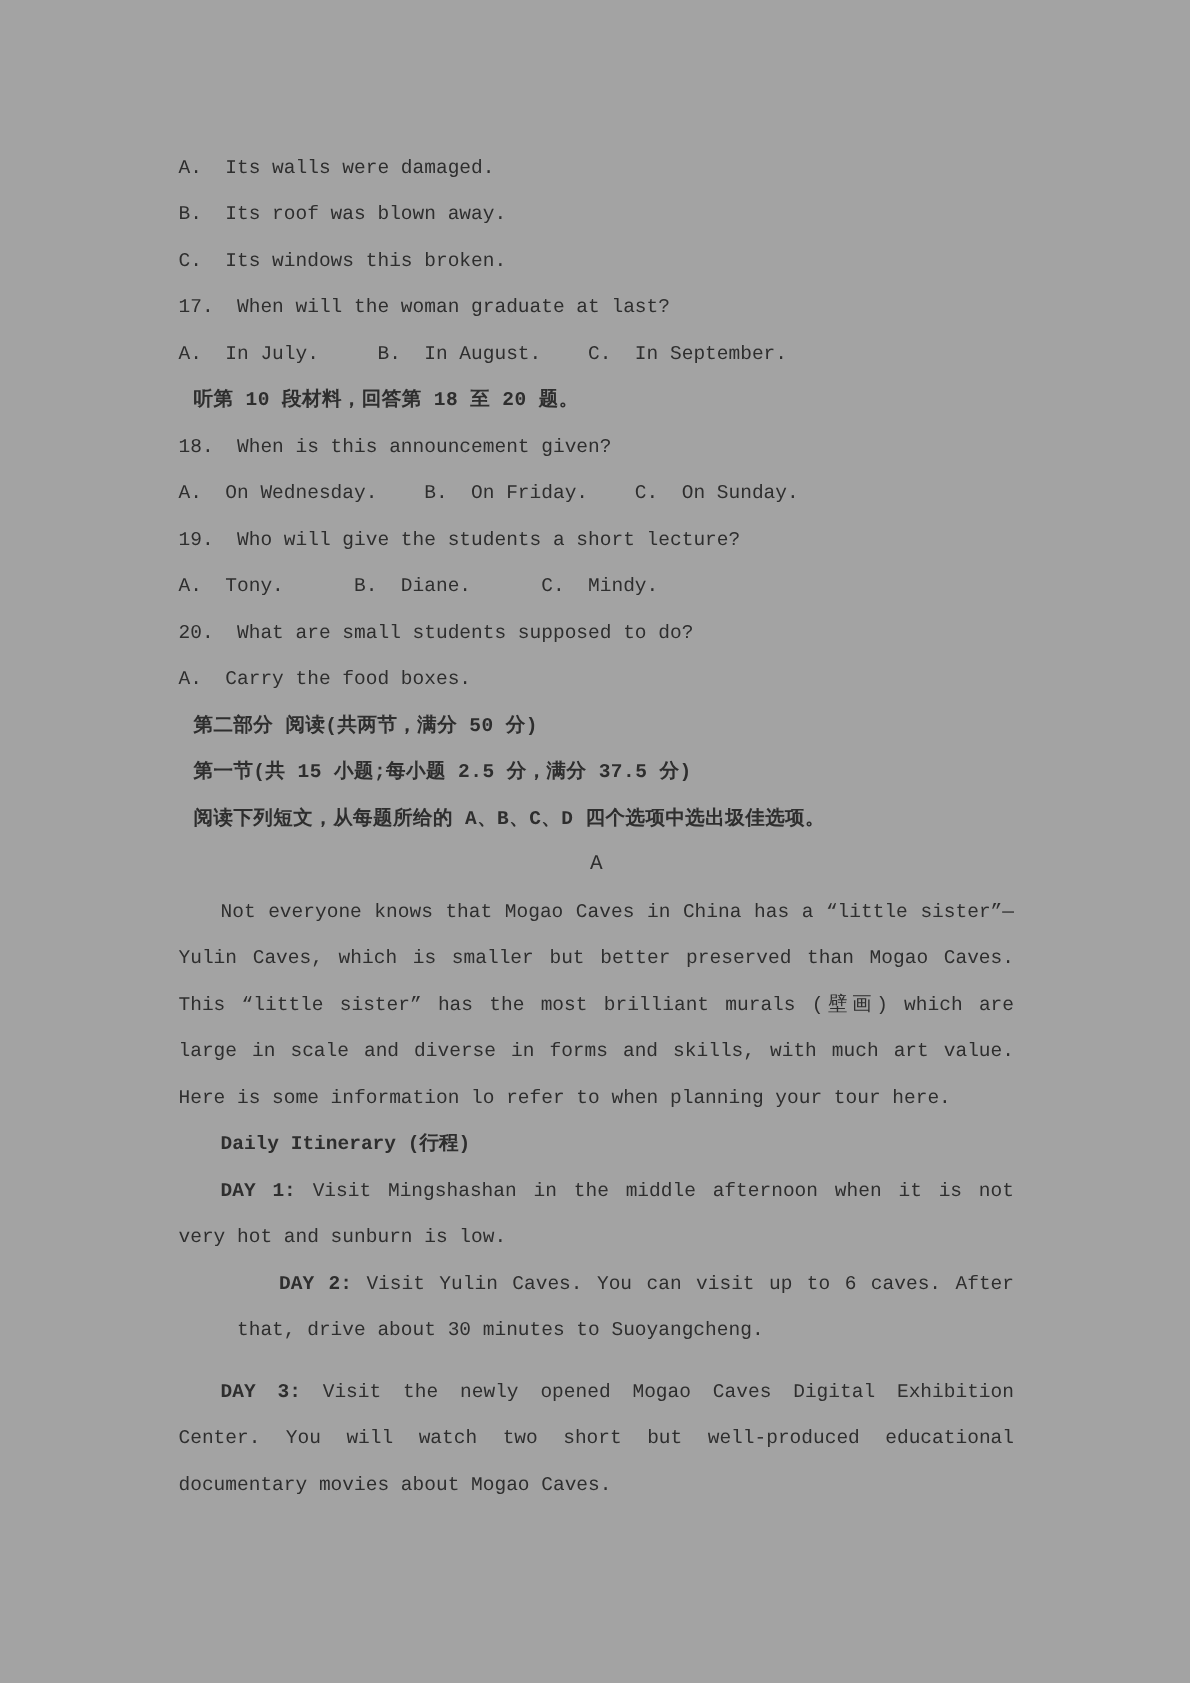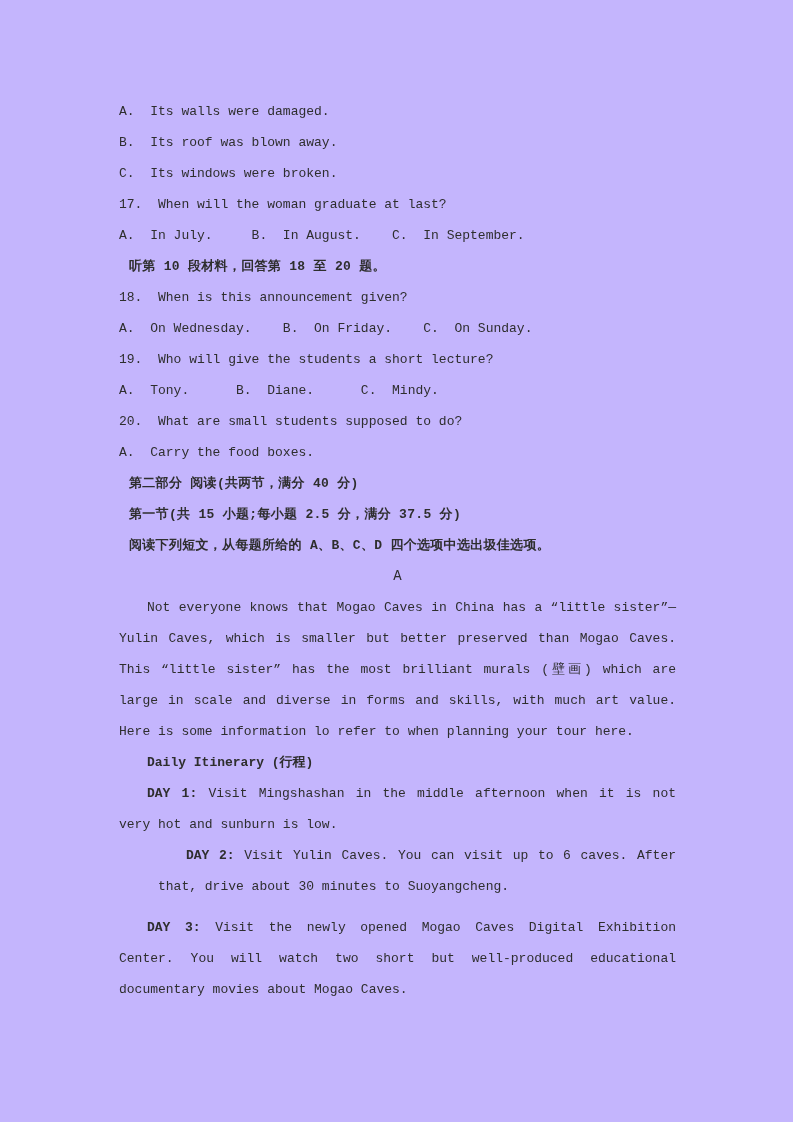--- a/index.html
+++ b/index.html
@@ -5,21 +5,21 @@
   html, body {
     margin: 0;
     padding: 0;
     background: #ffffff;
   }
   .page {
     position: relative;
     width: 793px;
     height: 1122px;
     margin: 0 auto;
-    background: #c4b5fd;
+    background: #a3a3a3;
     overflow: hidden;
   }
   .doc {
     padding: 96px 117px 0 119px;
   }
   .blk {
     font-family: "Liberation Mono", "DejaVu Sans Mono", monospace;
     font-size: 13px;
     line-height: 31px;
     color: #2e2e2e;
@@ -49,31 +49,31 @@
     text-indent: 28px;
   }
 </style>
 </head>
 <body style="background: rgb(254, 254, 254);">
 
 <div class="page">
   <main class="doc" id="doc">
       <div class="blk line" style="color: rgb(46, 46, 46);">A.  Its walls were damaged.</div>
       <div class="blk line" style="color: rgb(46, 46, 46);">B.  Its roof was blown away.</div>
-      <div class="blk line" style="color: rgb(46, 46, 46);">C.  Its windows were broken.</div>
+      <div class="blk line" style="color: rgb(46, 46, 46);">C.  Its windows this broken.</div>
       <div class="blk line" style="color: rgb(46, 46, 46);">17.  When will the woman graduate at last?</div>
       <div class="blk line" style="color: rgb(46, 46, 46);">A.  In July.     B.  In August.    C.  In September.</div>
       <div class="blk cn-bold" style="color: rgb(46, 46, 46);">听第 10 段材料，回答第 18 至 20 题。</div>
       <div class="blk line" style="color: rgb(46, 46, 46);">18.  When is this announcement given?</div>
       <div class="blk line" style="color: rgb(46, 46, 46);">A.  On Wednesday.    B.  On Friday.    C.  On Sunday.</div>
       <div class="blk line" style="color: rgb(46, 46, 46);">19.  Who will give the students a short lecture?</div>
       <div class="blk line" style="color: rgb(46, 46, 46);">A.  Tony.      B.  Diane.      C.  Mindy.</div>
       <div class="blk line" style="color: rgb(46, 46, 46);">20.  What are small students supposed to do?</div>
       <div class="blk line" style="color: rgb(46, 46, 46);">A.  Carry the food boxes.</div>
-      <div class="blk cn-bold" style="color: rgb(46, 46, 46);">第二部分 阅读(共两节，满分 40 分)</div>
+      <div class="blk cn-bold" style="color: rgb(46, 46, 46);">第二部分 阅读(共两节，满分 50 分)</div>
       <div class="blk cn-bold" style="color: rgb(46, 46, 46);">第一节(共 15 小题;每小题 2.5 分，满分 37.5 分)</div>
       <div class="blk cn-bold" style="color: rgb(46, 46, 46);">阅读下列短文，从每题所给的 A、B、C、D 四个选项中选出圾佳选项。</div>
       <div class="blk center" style="color: rgb(46, 46, 46);">A</div>
       <div class="blk para" style="color: rgb(46, 46, 46);">Not everyone knows that Mogao Caves in China has a “little sister”—Yulin Caves, which is smaller but better preserved than Mogao Caves. This “little sister” has the most brilliant murals (壁画) which are large in scale and diverse in forms and skills, with much art value. Here is some information lo refer to when planning your tour here.</div>
       <div class="blk para-bold" style="color: rgb(46, 46, 46);">Daily Itinerary (行程)</div>
       <div class="blk para" style="color: rgb(46, 46, 46);"><b>DAY 1:</b> Visit Mingshashan in the middle afternoon when it is not very hot and sunburn is low.</div>
       <div class="blk para" style="color: rgb(46, 46, 46); margin-left: 39px;"><b>DAY 2:</b> Visit Yulin Caves. You can visit up to 6 caves. After that, drive about 30 minutes to Suoyangcheng.</div>
       <div class="blk para" style="color: rgb(46, 46, 46); margin-top: 10px;"><b>DAY 3:</b> Visit the newly opened Mogao Caves Digital Exhibition Center. You will watch two short but well-produced educational documentary movies about Mogao Caves.</div>
     </main>
 </div>

